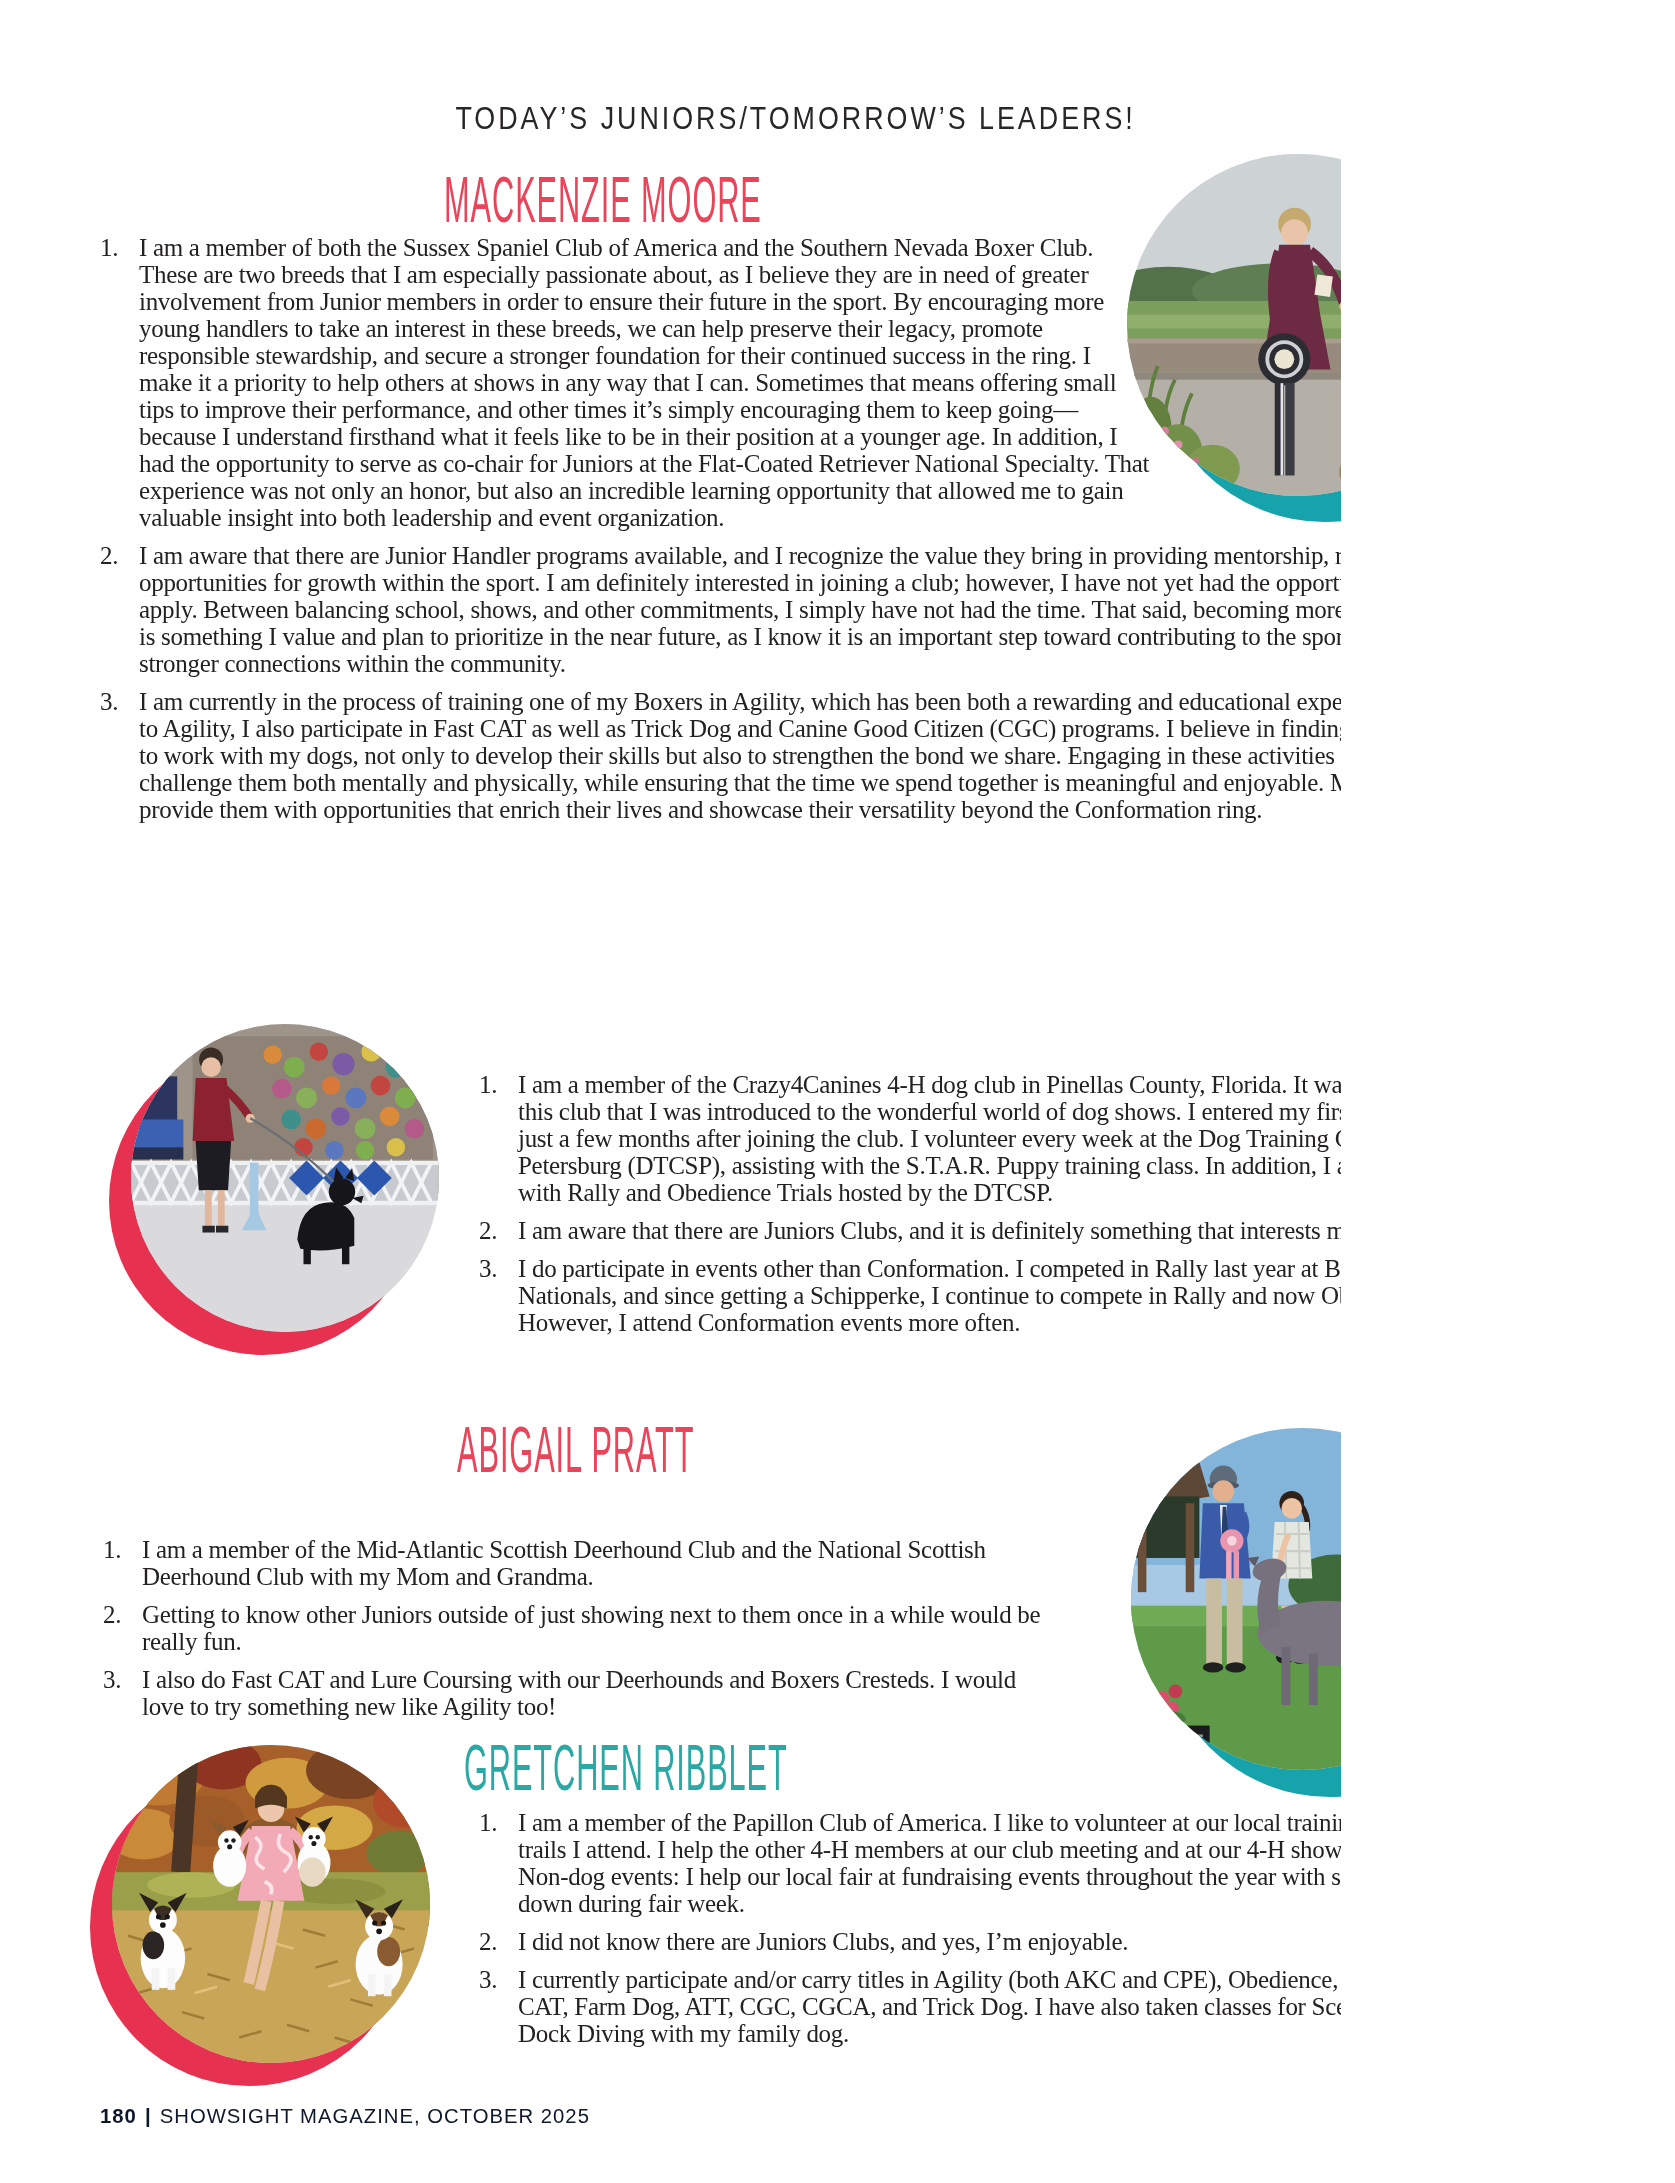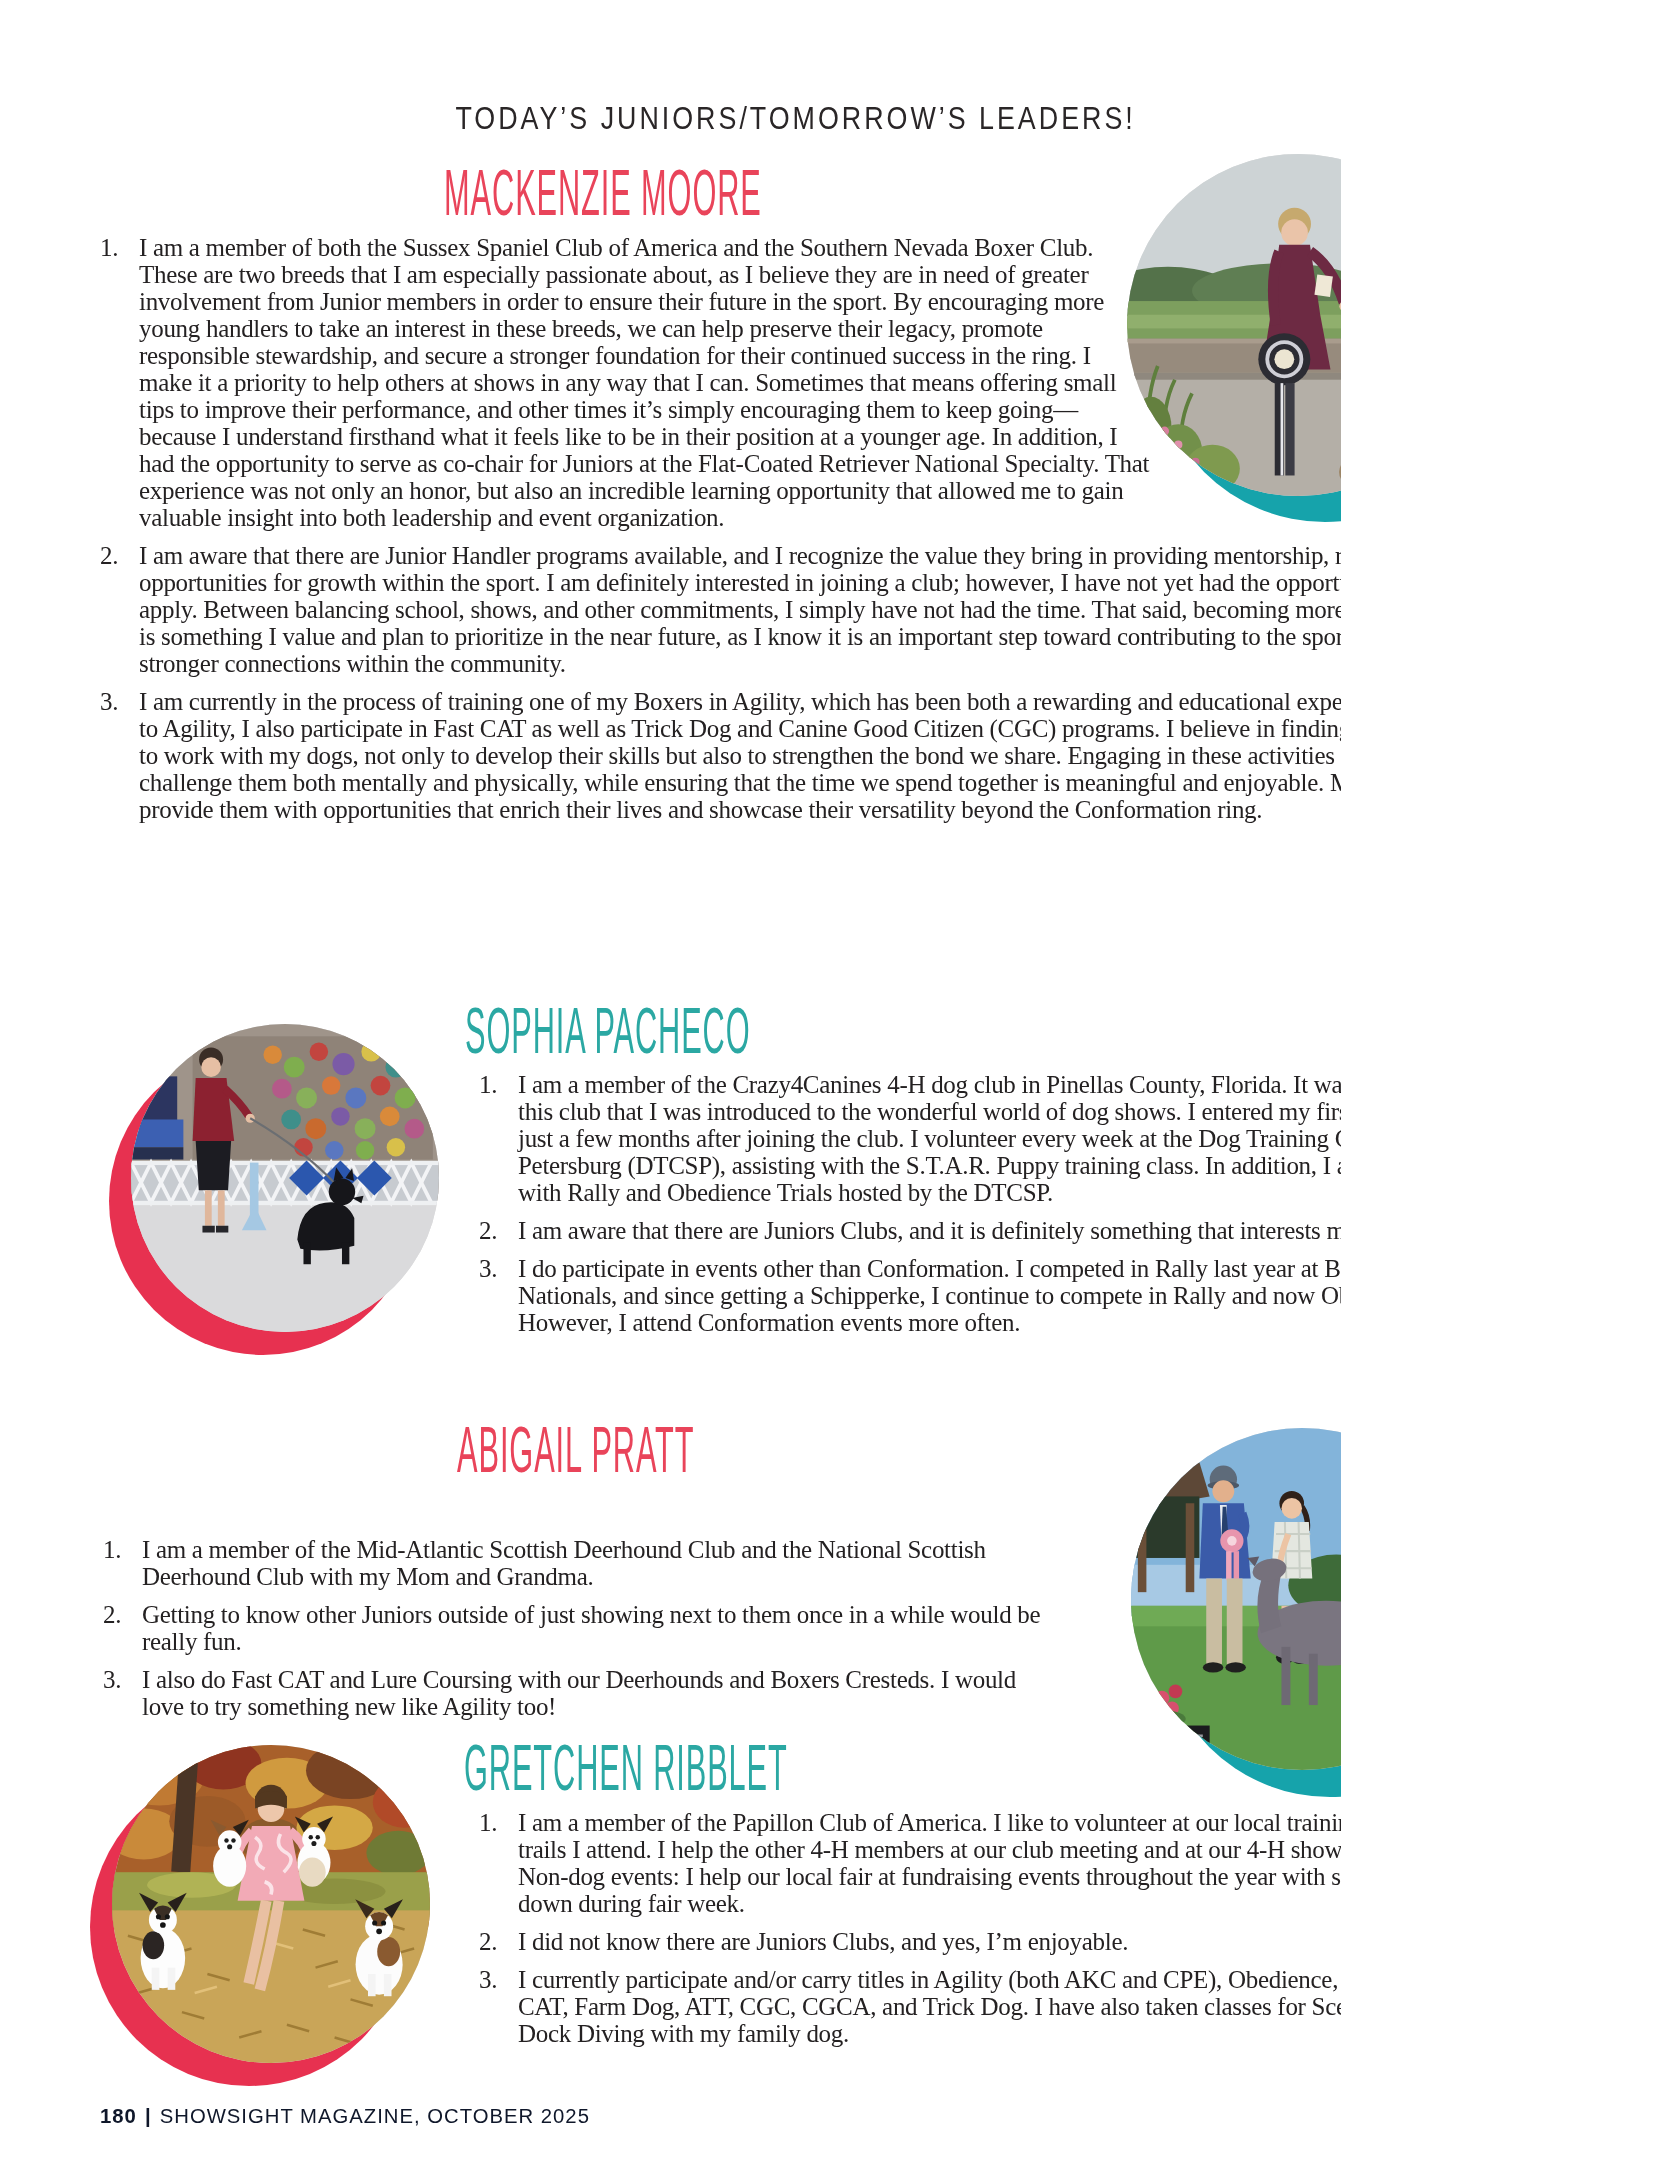--- a/index.html
+++ b/index.html
@@ -15,21 +15,21 @@
   
   .heading{position:absolute;font-family:"Liberation Sans","DejaVu Sans",sans-serif;
     font-size:64px;line-height:1;font-weight:400;white-space:nowrap;}
   .heading .hscale{display:inline-block;letter-spacing:0.03em;transform:scaleX(0.48);}
   .h-left .hscale{transform-origin:0 50%;}
   .h-right{text-align:right;}
   .h-right .hscale{transform-origin:100% 50%;}
   .red{color:var(--accent-red,#e9445a);}
   .tealc{color:var(--accent-teal,#2ba8a3);}
 
-  .h-mackenzie{right:579px;top:161px;text-align:right;}
+  .h-mackenzie{right:579px;top:168px;text-align:right;}
   .h-sophia{left:465px;top:999px;}
   .h-abigail{right:647px;top:1418px;}
   .h-gretchen{left:464px;top:1736px;}
 
   
   .qlist{position:absolute;font-size:25px;line-height:27px;letter-spacing:-0.3px;}
   .qlist ol{list-style:none;margin:0;padding:0;counter-reset:qi;}
   .qlist li{position:relative;padding-left:39px;margin:0 0 10.8px 0;counter-increment:qi;}
   .qlist li::before{content:counter(qi) ".";position:absolute;left:0;top:0;}
   .l-mackenzie{left:100px;top:234px;width:1435px;}
@@ -141,23 +141,20 @@
 
   <div class="qlist l-mackenzie">
     <div class="floatshim"></div>
     <ol>
       <li><span>I am a member of both the Sussex Spaniel Club of America and the Southern Nevada Boxer Club. These are two breeds that I am especially passionate about, as I believe they are in need of greater involvement from Junior members in order to ensure their future in the sport. By encouraging more young handlers to take an interest in these breeds, we can help preserve their legacy, promote responsible stewardship, and secure a stronger foundation for their continued success in the ring. I make it a priority to help others at shows in any way that I can. Sometimes that means offering small tips to improve their performance, and other times it’s simply encouraging them to keep going—because I understand firsthand what it feels like to be in their position at a younger age. In addition, I had the opportunity to serve as co-chair for Juniors at the Flat-Coated Retriever National Specialty. That experience was not only an honor, but also an incredible learning opportunity that allowed me to gain valuable insight into both leadership and event organization.</span></li>
       <li><span>I am aware that there are Junior Handler programs available, and I recognize the value they bring in providing mentorship, resources, and opportunities for growth within the sport. I am definitely interested in joining a club; however, I have not yet had the opportunity to formally apply. Between balancing school, shows, and other commitments, I simply have not had the time. That said, becoming more involved in a club is something I value and plan to prioritize in the near future, as I know it is an important step toward contributing to the sport and building stronger connections within the community.</span></li>
       <li><span>I am currently in the process of training one of my Boxers in Agility, which has been both a rewarding and educational experience. In addition to Agility, I also participate in Fast CAT as well as Trick Dog and Canine Good Citizen (CGC) programs. I believe in finding a variety of ways to work with my dogs, not only to develop their skills but also to strengthen the bond we share. Engaging in these activities allows me to challenge them both mentally and physically, while ensuring that the time we spend together is meaningful and enjoyable. My goal is to provide them with opportunities that enrich their lives and showcase their versatility beyond the Conformation ring.</span></li>
     </ol>
   </div>
 
-  <div class="heading tealc h-left h-sophia">
-    <span class="hscale">SOPHIA PACHECO</span>
-  </div>
 
   <div class="photo p-sophia">
     <div class="crescent cred"></div>
     <div class="pic">
       <svg viewBox="0 0 100 100" preserveAspectRatio="xMidYMid slice" aria-hidden="true">
         <rect width="100" height="100" fill="#dadadc"></rect>
         <rect width="100" height="58" fill="#9f948a"></rect>
         <rect x="20" y="4" width="78" height="40" fill="#8f8378"></rect>
         <g>
           <circle cx="46" cy="10" r="3" fill="#d98a3a"></circle>

